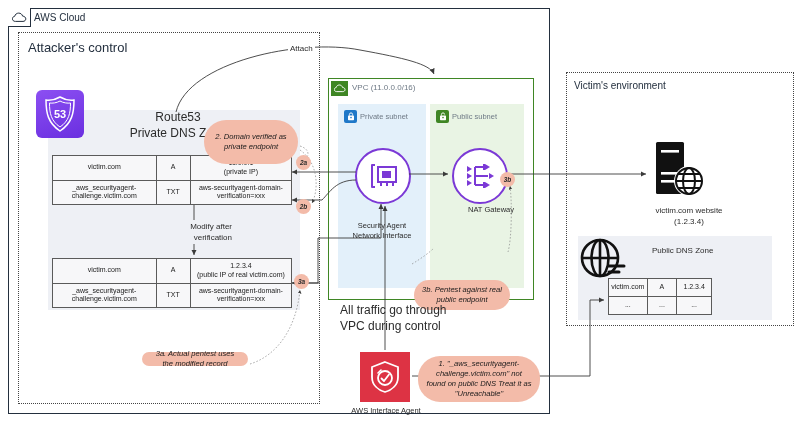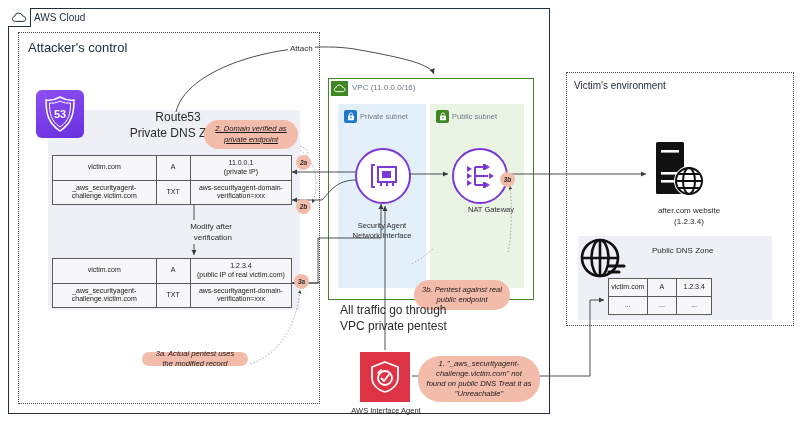--- a/index.html
+++ b/index.html
@@ -71,21 +71,21 @@
   #tbl-b td.c1{width:104px;} #tbl-b td.c2{width:32px;} #tbl-b td.c3{width:104px;}
   .redv{color:#e2493d;}
 
   #tbl-p{left:608px;top:278px;width:104px;}
   #tbl-p td{width:34px;font-size:7px;padding:4px 2px;background:#f7f7f9;}
 
   
   .callout{background:#f3bba9;border-radius:22px;font-style:italic;font-size:7.6px;
            line-height:1.32;text-align:center;color:#1a1a1a;display:flex;align-items:center;
            justify-content:center;padding:4px 8px;box-sizing:border-box;}
-  #co2{left:204px;top:120px;width:94px;height:29px;text-decoration:underline;}
+  #co2{left:204px;top:120px;width:94px;height:44px;}
   #co3b{left:414px;top:252px;width:96px;height:30px;margin-top:28px;}
   #co3a{left:142px;top:352px;width:106px;height:14px;}
   #co1{left:418px;top:356px;width:122px;height:46px;}
 
   .badge{background:#f3bba9;border-radius:50%;width:15px;height:15px;font-size:6.5px;font-weight:bold;
          color:#2b2b2b;display:flex;align-items:center;justify-content:center;font-style:italic;}
   #b2a{left:296px;top:155px;} #b2b{left:296px;top:199px;}
   #b3a{left:294px;top:274px;} #b3b{left:500px;top:172px;}
 
   
@@ -202,21 +202,21 @@
     <rect x="11" y="10" width="18" height="2.6" fill="#ffffff"></rect>
     <rect x="11" y="32" width="18" height="2.6" fill="#ffffff"></rect>
     <rect x="11" y="40" width="18" height="2.6" fill="#ffffff"></rect>
     <circle cx="39" cy="41" r="15" fill="#ffffff"></circle>
     <circle cx="39" cy="41" r="13" fill="none" stroke="#111111" stroke-width="2"></circle>
     <ellipse cx="39" cy="41" rx="6" ry="13" fill="none" stroke="#111111" stroke-width="2"></ellipse>
     <path d="M26 41 H52 M28 34 H50 M28 48 H50" stroke="#111111" stroke-width="2" fill="none"></path>
   </svg>
 </div>
 <div class="abs lbl" id="srv-cap" style="white-space:normal;">
-  <div>after.com website</div>
+  <div>victim.com website</div>
   <div>(1.2.3.4)</div>
 </div>
 
 <div class="abs" id="globe-icon">
   <svg width="50" height="50" viewBox="0 0 50 50">
     <circle cx="22" cy="22" r="18" fill="none" stroke="#111111" stroke-width="2.6"></circle>
     <ellipse cx="22" cy="22" rx="8.5" ry="18" fill="none" stroke="#111111" stroke-width="2.6"></ellipse>
     <path d="M4 22 H40 M22 4 V40" stroke="#111111" stroke-width="2.6" fill="none"></path>
     <path d="M31 30 H46 M31 36 H41" stroke="#111111" stroke-width="3" fill="none" stroke-linecap="round"></path>
   </svg>
@@ -330,14 +330,14 @@
 <div class="abs badge" id="b3a">3a</div>
 <div class="abs badge" id="b3b">3b</div>
 
 <div class="abs lbl" id="t-attach">Attach</div>
 <div class="abs lbl" id="t-modify" style="white-space:normal;">
   <div>Modify after</div>
   <div>verification</div>
 </div>
 <div class="abs lbl" id="t-alltraffic" style="white-space:normal;">
   <div>All traffic go through</div>
-  <div>VPC private pentest</div>
+  <div>VPC during control</div>
 </div>
 
 </body></html>

